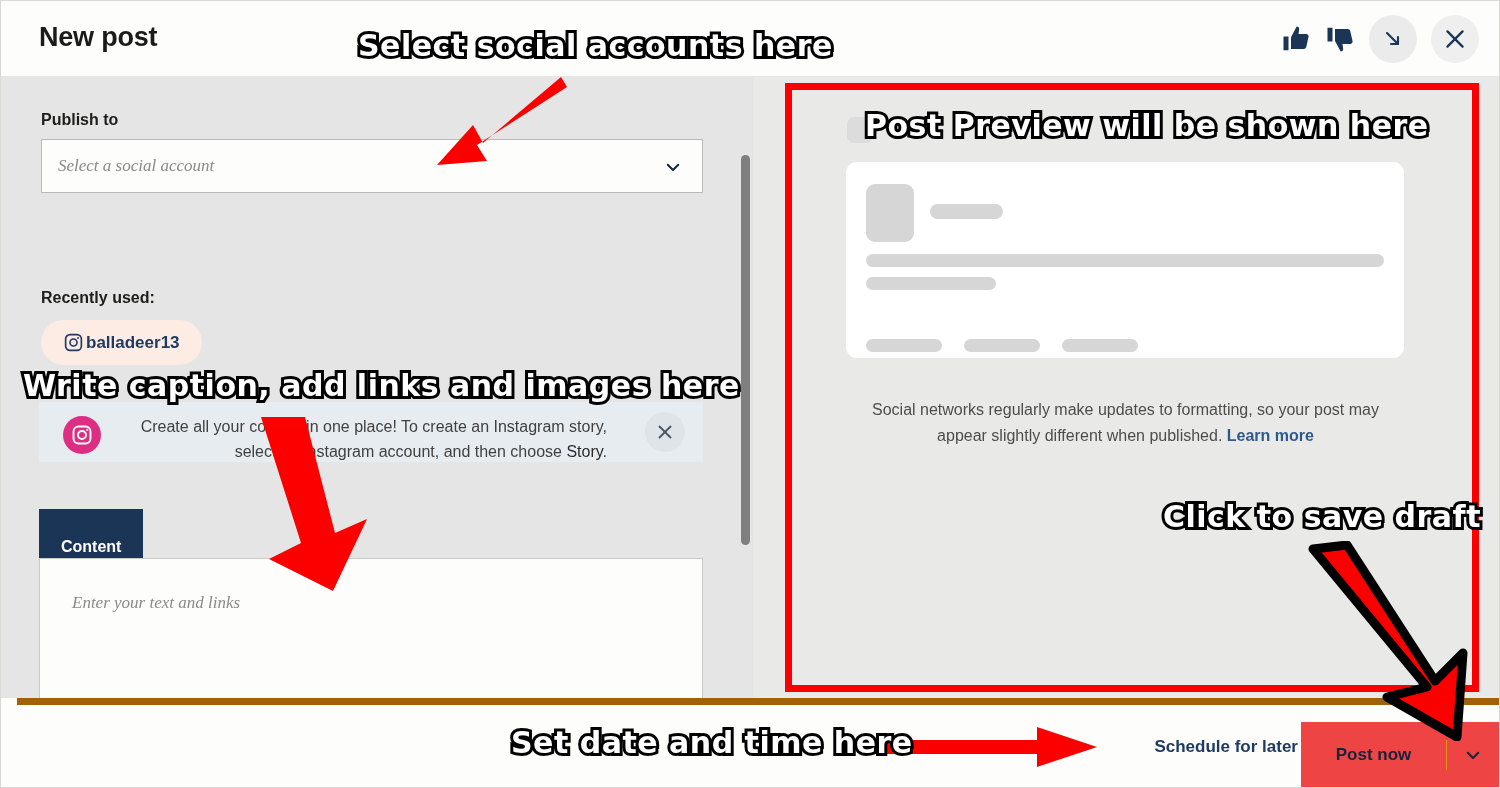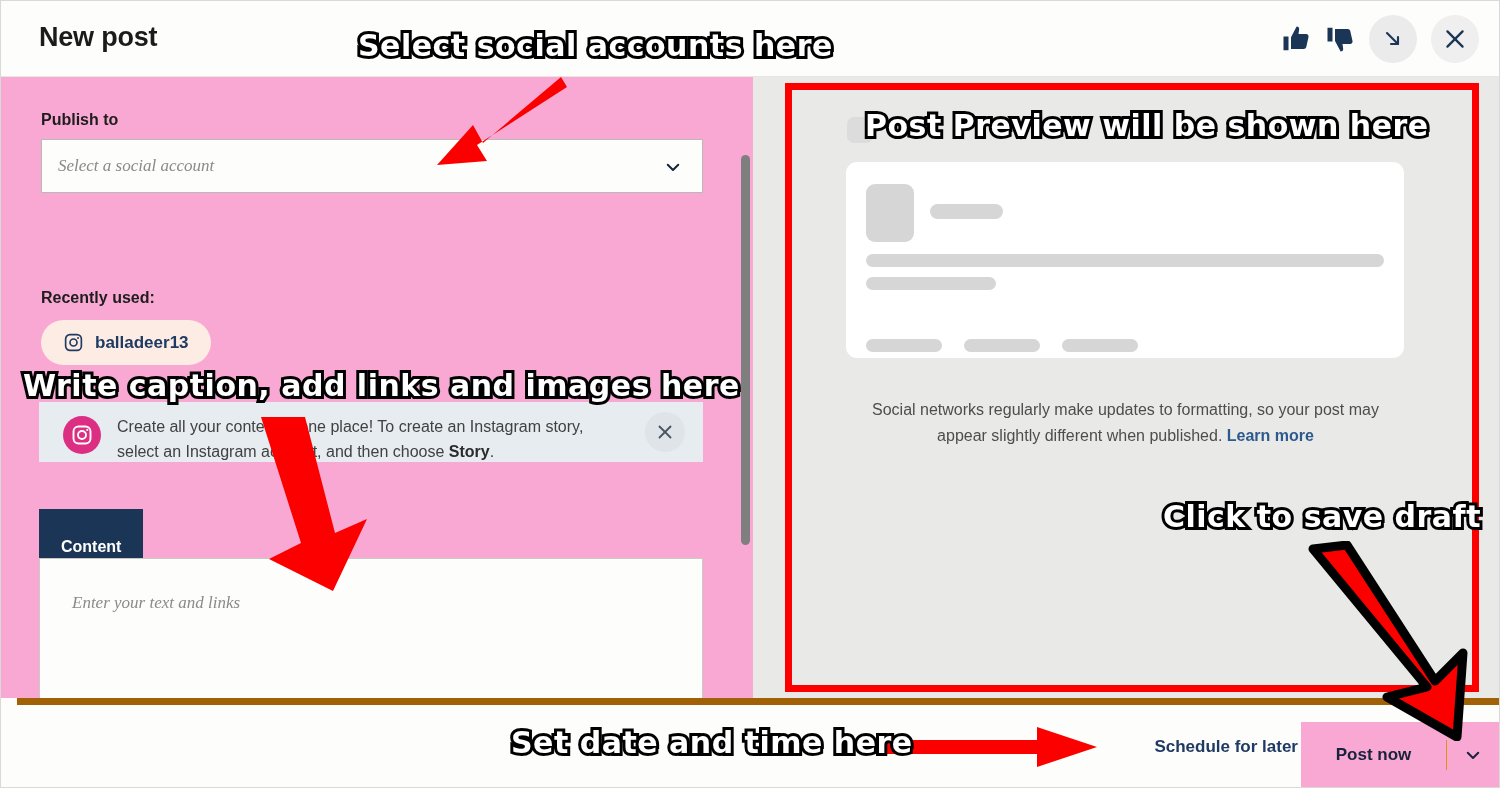--- a/index.html
+++ b/index.html
@@ -37,23 +37,24 @@
     width: 48px; height: 48px; border-radius: 50%;
     background: #ebebeb; display: flex; align-items: center; justify-content: center;
     border: none; padding: 0; cursor: pointer;
   }
   .circle-btn.alt { background: #efefef; }
 
   
   .left-pane {
     position: absolute; left: 0; top: 76px;
     width: 752px; height: 621px;
-    background: #f9a8d4;
+    background: #e5e5e5;
     box-sizing: border-box;
     overflow: hidden;
+    text-align: right;
   }
   .field-label {
     position: absolute; left: 40px; top: 34px;
     font-size: 16px; font-weight: bold; color: #1d1d1b;
   }
   .select-box {
     position: absolute; left: 40px; top: 62px;
     width: 662px; height: 54px;
     border: 1px solid #b9b9b5; background: #fdfdfb;
     box-sizing: border-box; cursor: pointer;
@@ -66,21 +67,21 @@
   .chev { position: absolute; right: 18px; top: 18px; }
 
   .recent-label {
     position: absolute; left: 40px; top: 212px;
     font-size: 16px; font-weight: bold; color: #1d1d1b;
   }
   .chip {
     position: absolute; left: 40px; top: 243px;
     height: 45px; border-radius: 23px;
     background: #fcece3; display: flex; align-items: center;
-    padding: 0 22px; gap: 11px; cursor: pointer;
+    padding: 0 22px; gap: 2px; cursor: pointer;
   }
   .chip-name { font-size: 17px; font-weight: bold; color: #1f3a63; }
 
   .banner {
     position: absolute; left: 38px; top: 325px;
     width: 664px; height: 60px;
     background: #e7ecf0;
     display: flex; align-items: flex-start;
     box-sizing: border-box; padding: 12px 0 0 24px;
     overflow: hidden;
@@ -89,21 +90,21 @@
     width: 38px; height: 38px; border-radius: 50%;
     background: #dc2e82; flex: 0 0 auto;
     display: flex; align-items: center; justify-content: center;
     margin-top: 2px;
   }
   .banner-text {
     margin-left: 16px; font-size: 16px; color: #414141;
     line-height: 25px; max-width: 490px;
     font-family: "Liberation Sans", sans-serif;
   }
-  .banner-text b { font-weight: bold; color: #2b2b2b; }
+  .banner-text b { font-weight: normal; color: #2b2b2b; }
   .banner-close {
     position: absolute; right: 18px; top: 10px;
     width: 40px; height: 40px; border-radius: 50%;
     background: #dfe4e8; border: none; cursor: pointer;
     display: flex; align-items: center; justify-content: center;
   }
 
   .tab {
     position: absolute; left: 38px; top: 432px;
     background: #1b3557; color: #ffffff;
@@ -179,21 +180,21 @@
     box-sizing: border-box;
   }
   .schedule-link {
     position: absolute; right: 219px; top: 32px;
     font-size: 17px; font-weight: bold; color: #1f3a63;
     cursor: pointer;
   }
   .postnow {
     position: absolute; right: 18px; top: 17px;
     width: 198px; height: 66px;
-    background: #f9a8d4; display: flex; align-items: center;
+    background: #ef4444; display: flex; align-items: center;
     cursor: pointer;
   }
   .postnow-label {
     flex: 1; text-align: center; font-size: 17px;
     font-weight: bold; color: #17233a;
   }
   .postnow-div { width: 1px; height: 30px; background: #d99513; }
   .postnow-caret { width: 52px; display: flex; align-items: center; justify-content: center; }
 
   

